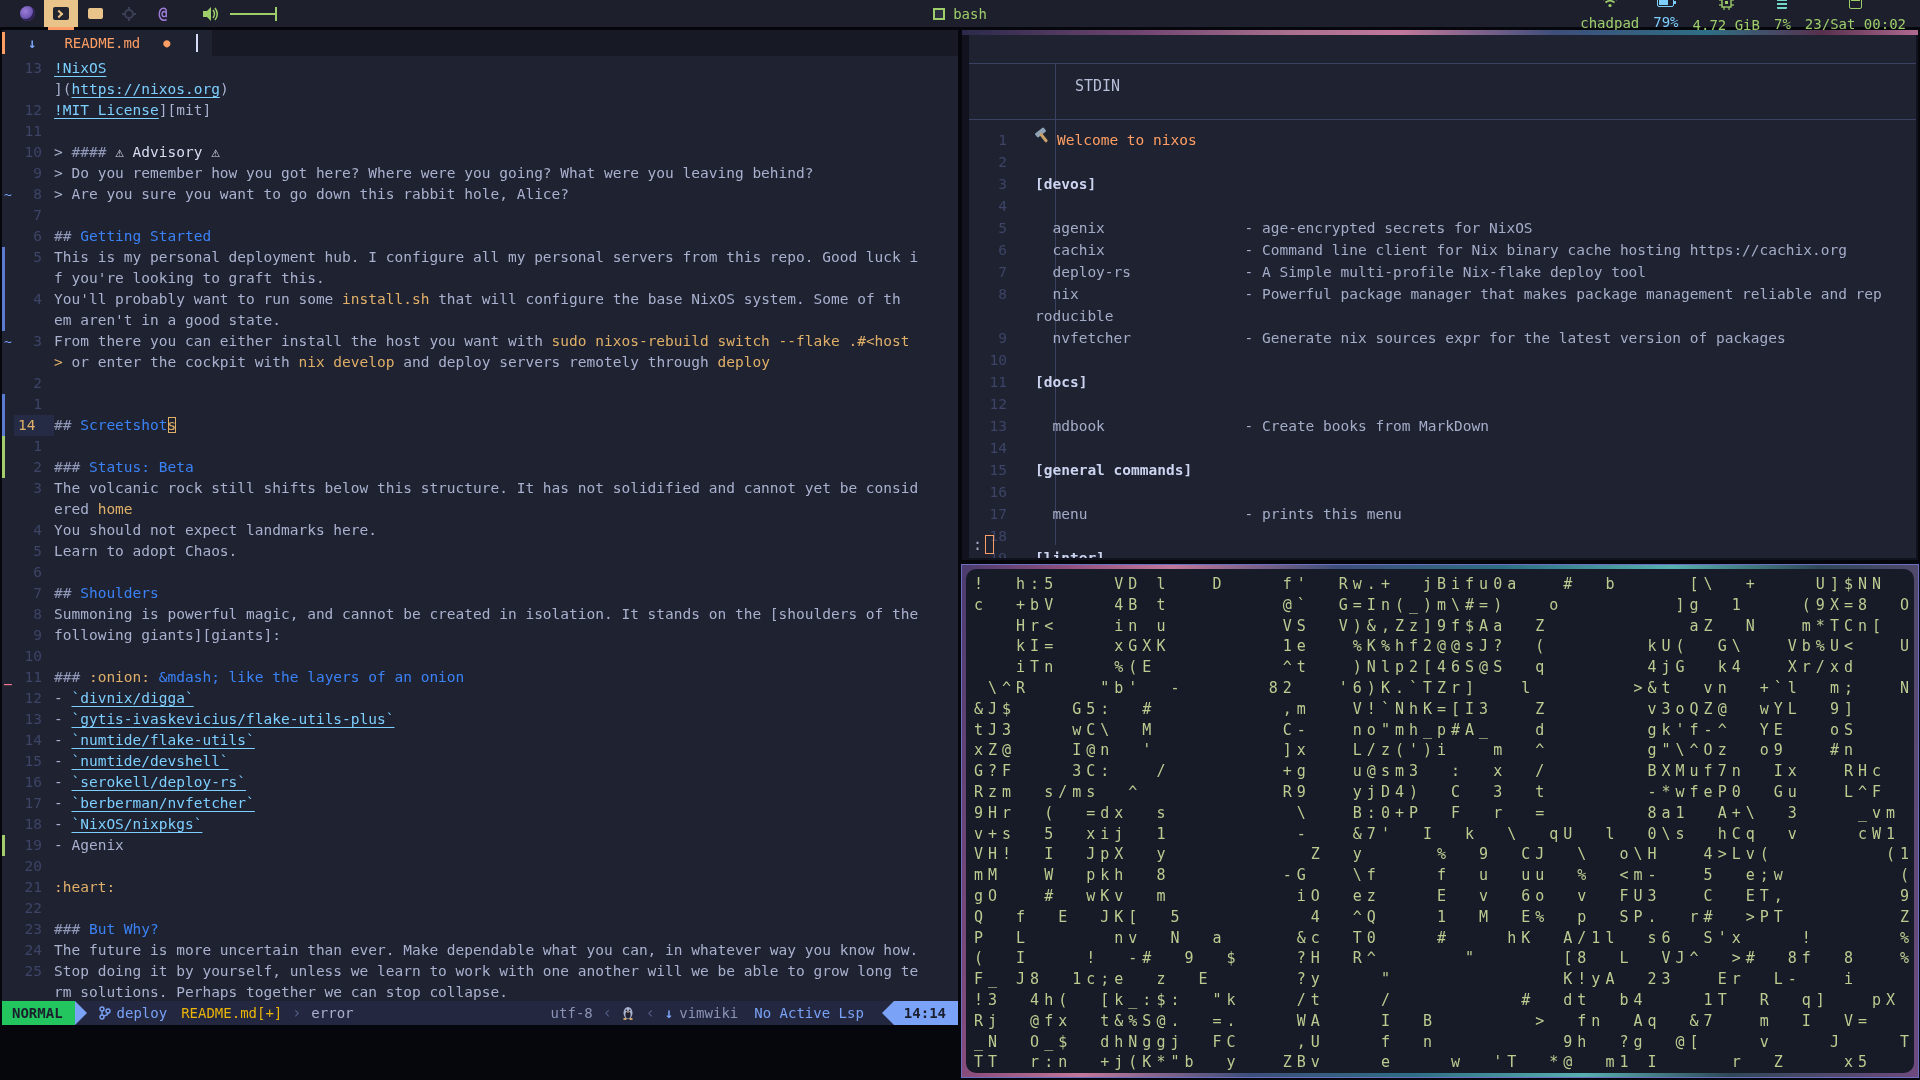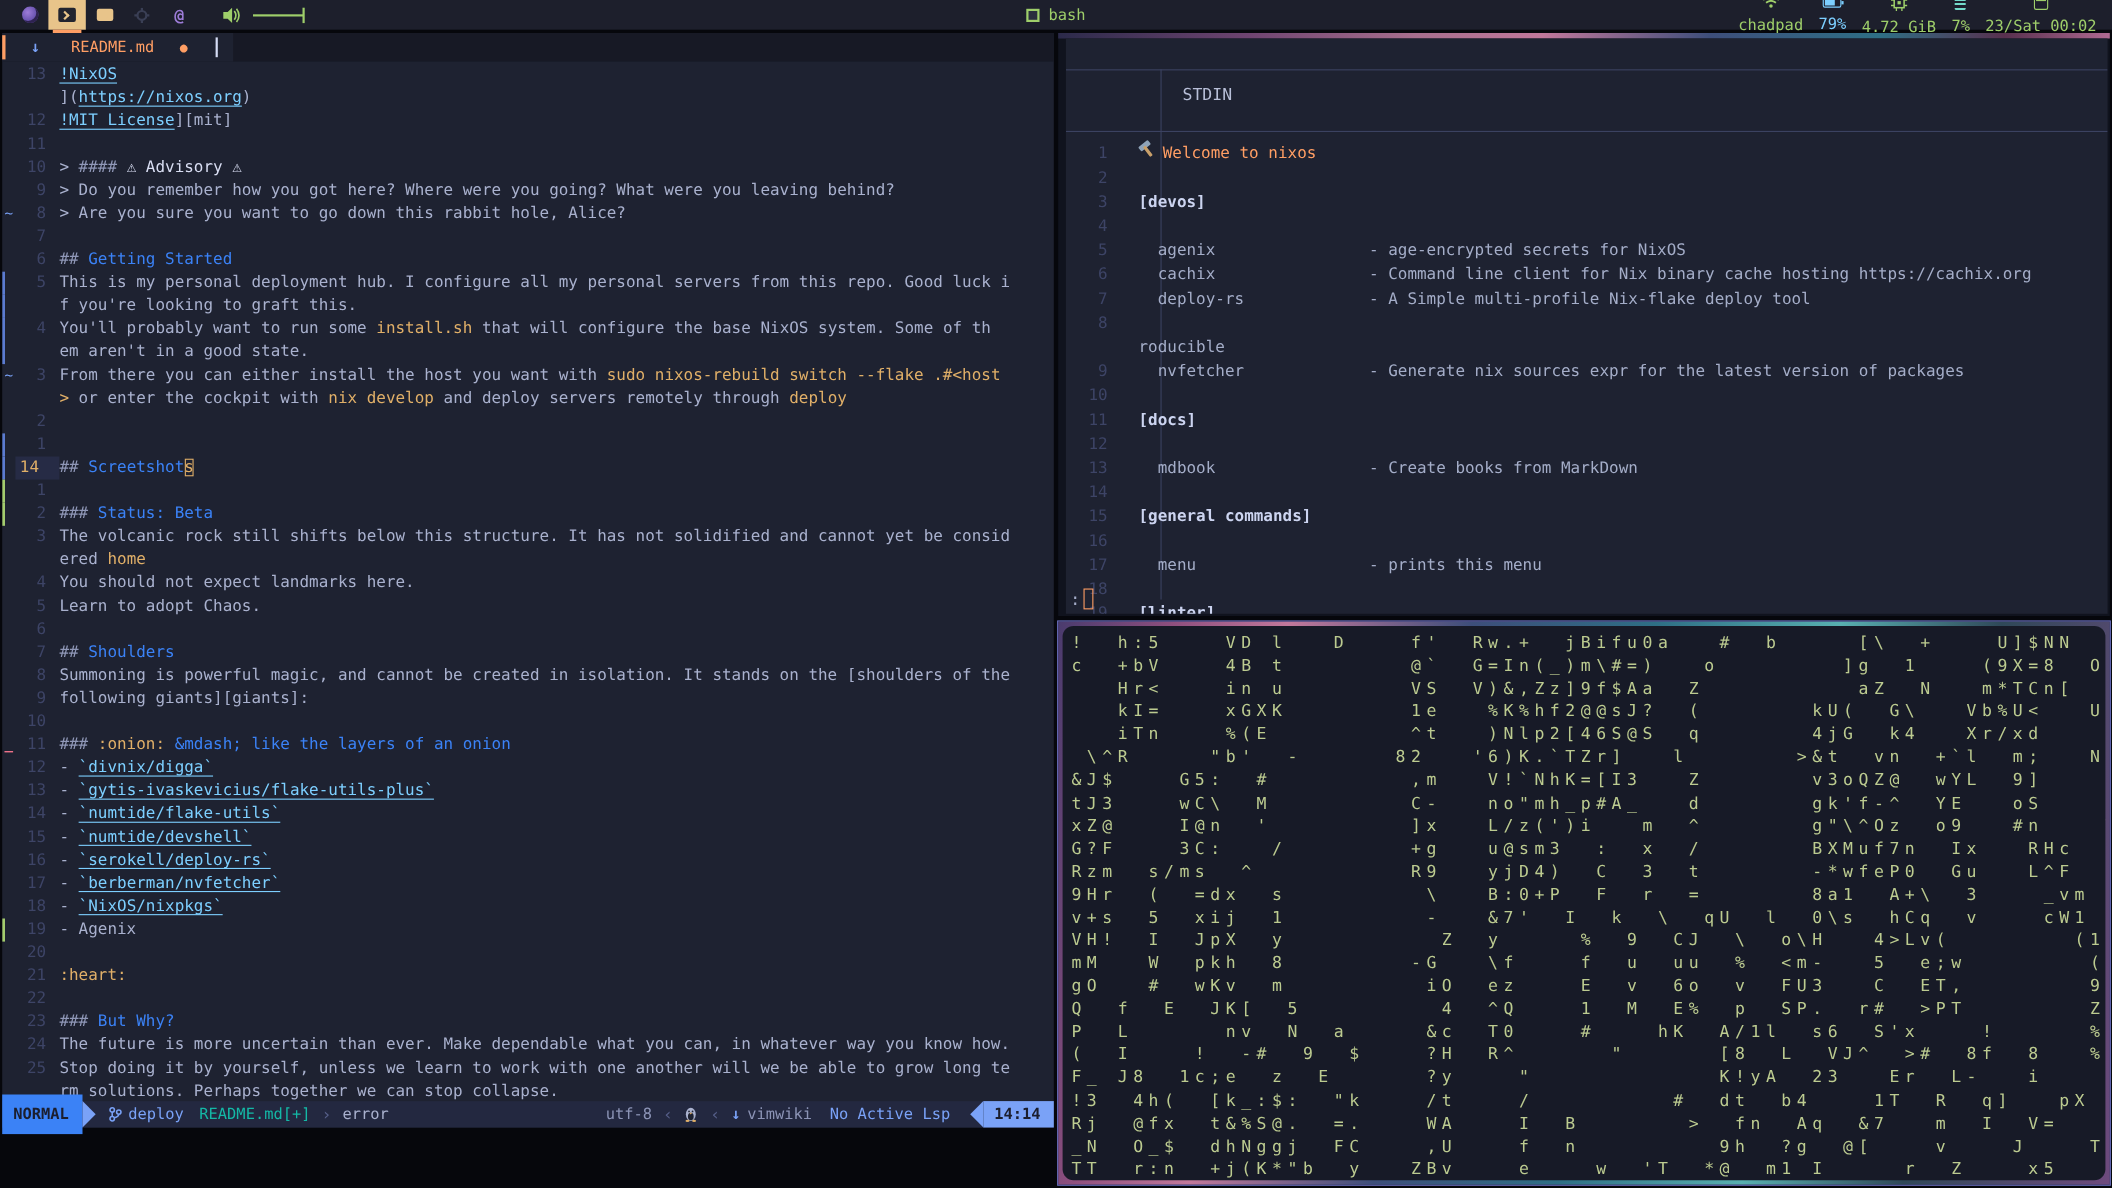--- a/index.html
+++ b/index.html
@@ -61,26 +61,26 @@
   .seg-m { color:#9098b8; }
   .seg-w { color:#d8ddf2; }
   .seg-h { color:#3b82f6; }
   .seg-c { color:#e0af68; }
   .seg-l { color:#7dcfff; text-decoration:underline; text-underline-offset:3px; }
   .seg-x { color:#e0af68; outline:1px solid #e0af68; outline-offset:-1px; }
 
   
   .statusline { position:absolute; left:0; right:0; bottom:0; height:24px; background:#232840;
                 display:flex; align-items:center; font-size:14px; color:#8b93b5; }
-  .sl-mode { height:36px; display:flex; align-items:center; background:#3b82f6; color:#1b1e2e;
+  .sl-mode { height:24px; display:flex; align-items:center; background:#22c55e; color:#1b1e2e;
              font-weight:bold; padding:0 12px 0 10px; }
   .pl-r { width:0; height:0; border-top:12px solid transparent; border-bottom:12px solid transparent; border-left:12px solid #7aa2f7; }
   .pl-l { width:0; height:0; border-top:12px solid transparent; border-bottom:12px solid transparent; border-right:12px solid #7aa2f7; }
   .sl-branch { color:#7aa2f7; display:flex; align-items:center; gap:6px; margin:0 14px 0 12px; }
-  .sl-file { color:#14b8a6; }
+  .sl-file { color:#eab308; }
   .sl-sep { color:#565f89; margin:0 10px; font-size:15px; }
   .sl-right { margin-left:auto; display:flex; align-items:center; }
   .sl-ft { display:flex; align-items:center; gap:6px; margin-right:16px; }
   .sl-ft-icon { color:#7aa2f7; font-weight:bold; }
   .sl-lsp { color:#7aa2f7; margin-right:18px; }
   .sl-time { height:24px; display:flex; align-items:center; background:#7aa2f7; color:#1b1e2e; font-weight:bold; padding:0 12px 0 10px; }
 
   
   .pager { position:absolute; left:962px; top:30px; width:956px; height:530px; background:#10131e; }
   .pager-nebula { position:absolute; left:0; top:0; right:0; height:5px;
@@ -297,21 +297,21 @@
     <div class="p-header">STDIN</div>
     <div class="p-rule-2"></div>
     <div class="p-rows">
         <div class="p-row"><span class="p-num">1</span><span class="hammer"></span><span class="p-o">Welcome to nixos</span></div>
         <div class="p-row"><span class="p-num">2</span><span class="p-t"></span></div>
         <div class="p-row"><span class="p-num">3</span><span class="p-w">[devos]</span></div>
         <div class="p-row"><span class="p-num">4</span><span class="p-t"></span></div>
         <div class="p-row"><span class="p-num">5</span><span class="p-t">  agenix                - age-encrypted secrets for NixOS</span></div>
         <div class="p-row"><span class="p-num">6</span><span class="p-t">  cachix                - Command line client for Nix binary cache hosting https://cachix.org</span></div>
         <div class="p-row"><span class="p-num">7</span><span class="p-t">  deploy-rs             - A Simple multi-profile Nix-flake deploy tool</span></div>
-        <div class="p-row"><span class="p-num">8</span></div>
+        <div class="p-row"><span class="p-num">8</span><span class="p-t">  nix                   - Powerful package manager that makes package management reliable and rep</span></div>
         <div class="p-row"><span class="p-num"></span><span class="p-t">roducible</span></div>
         <div class="p-row"><span class="p-num">9</span><span class="p-t">  nvfetcher             - Generate nix sources expr for the latest version of packages</span></div>
         <div class="p-row"><span class="p-num">10</span><span class="p-t"></span></div>
         <div class="p-row"><span class="p-num">11</span><span class="p-w">[docs]</span></div>
         <div class="p-row"><span class="p-num">12</span><span class="p-t"></span></div>
         <div class="p-row"><span class="p-num">13</span><span class="p-t">  mdbook                - Create books from MarkDown</span></div>
         <div class="p-row"><span class="p-num">14</span><span class="p-t"></span></div>
         <div class="p-row"><span class="p-num">15</span><span class="p-w">[general commands]</span></div>
         <div class="p-row"><span class="p-num">16</span><span class="p-t"></span></div>
         <div class="p-row"><span class="p-num">17</span><span class="p-t">  menu                  - prints this menu</span></div>

